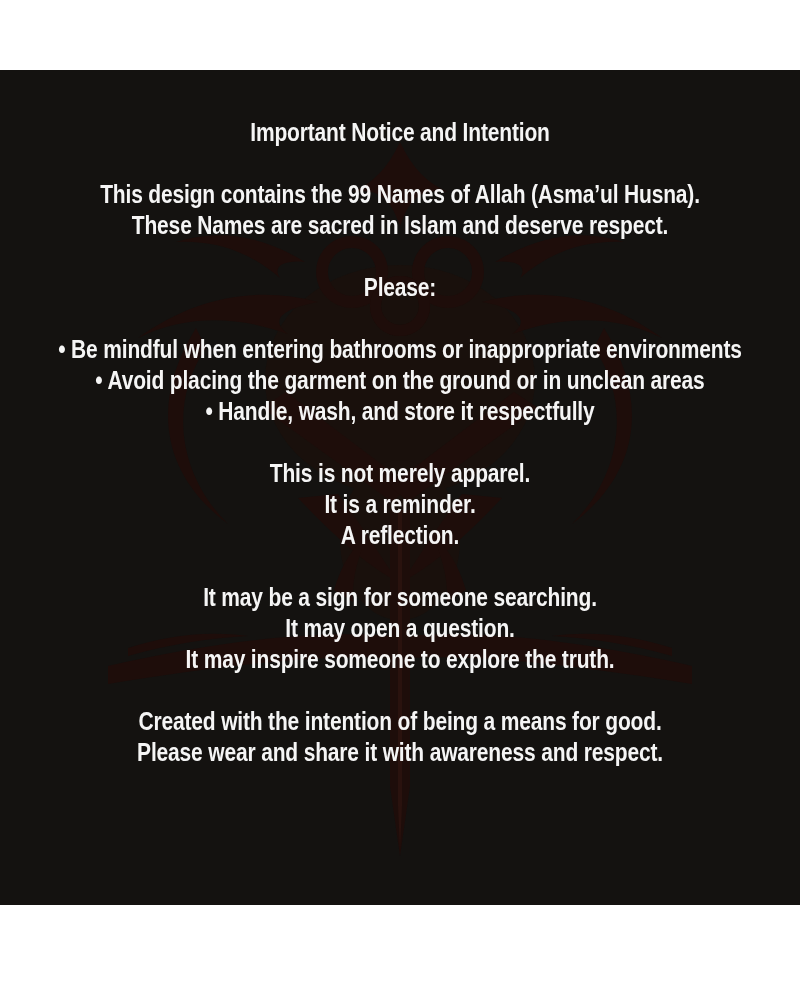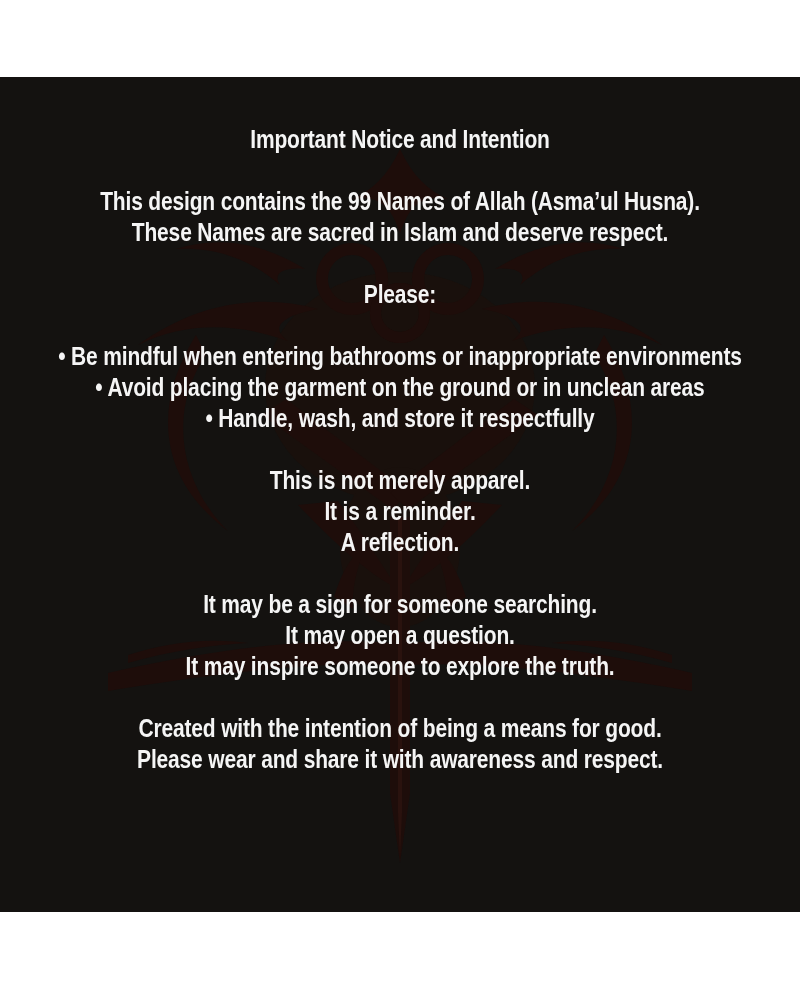--- a/index.html
+++ b/index.html
@@ -10,21 +10,21 @@
     position: relative;
     overflow: hidden;
   }
   .page {
     position: absolute;
     inset: 0;
     background: var(--page-bg, #ffffff);
   }
   .artwork {
     position: absolute;
-    top: 77px;
+    top: 70px;
     left: 0;
     width: 800px;
     height: 835px;
     background: var(--artwork-bg, #141210);
     overflow: hidden;
   }
   .motif {
     position: absolute;
     top: 0;
     left: 0;

